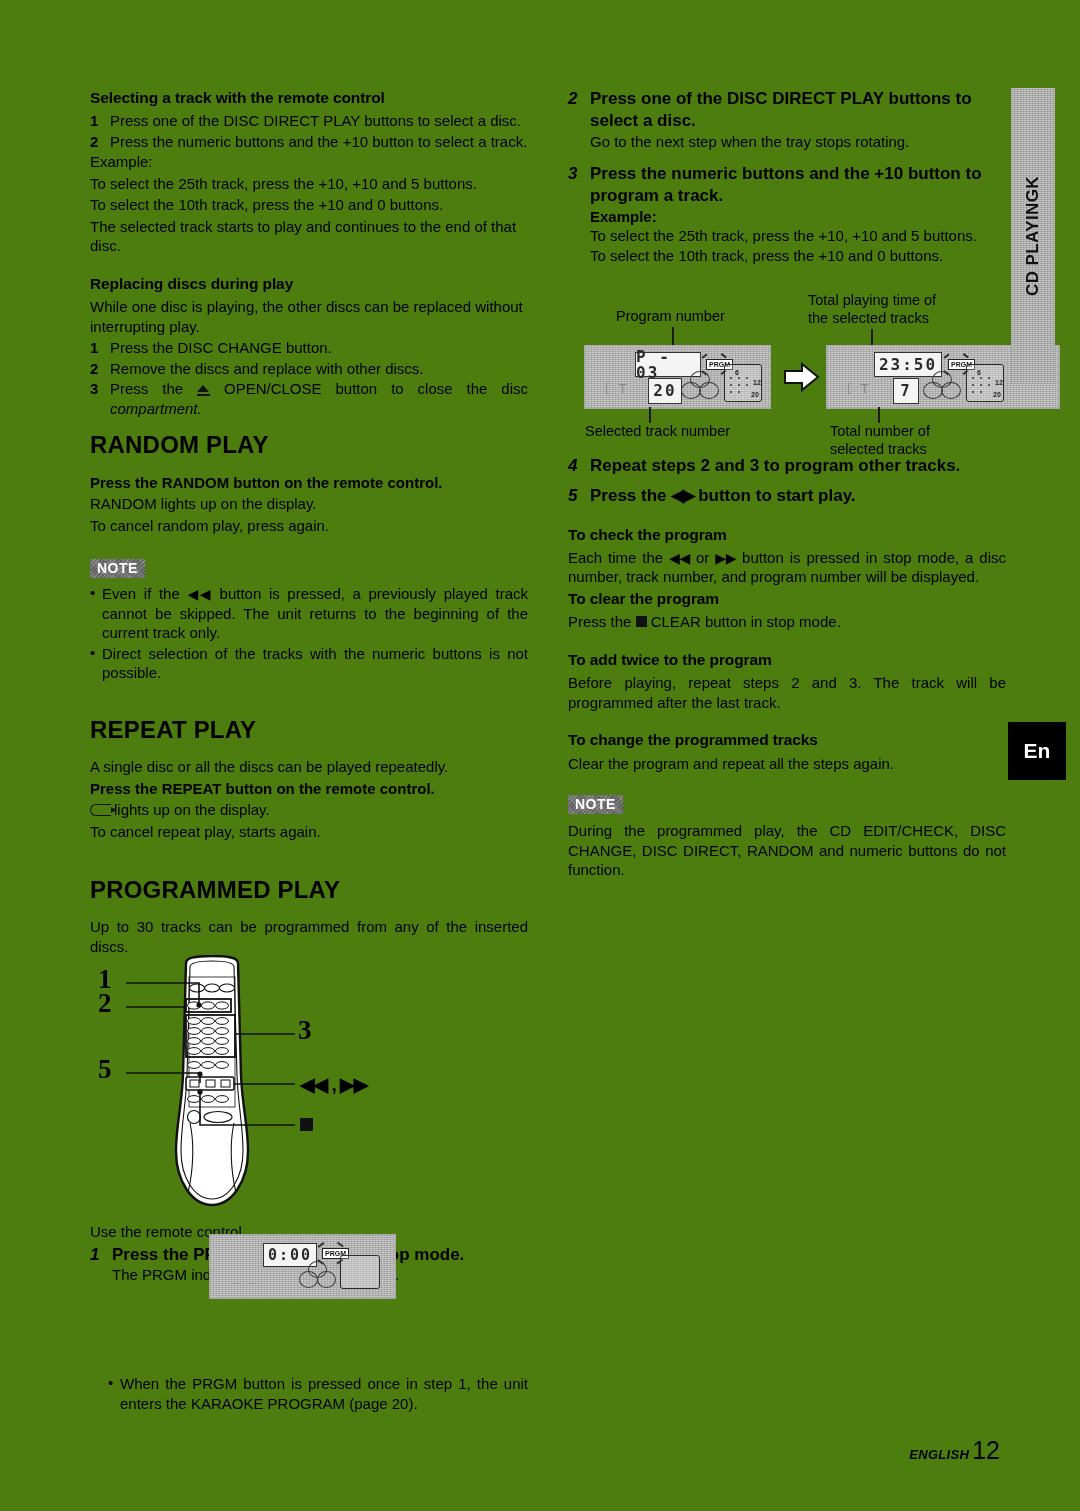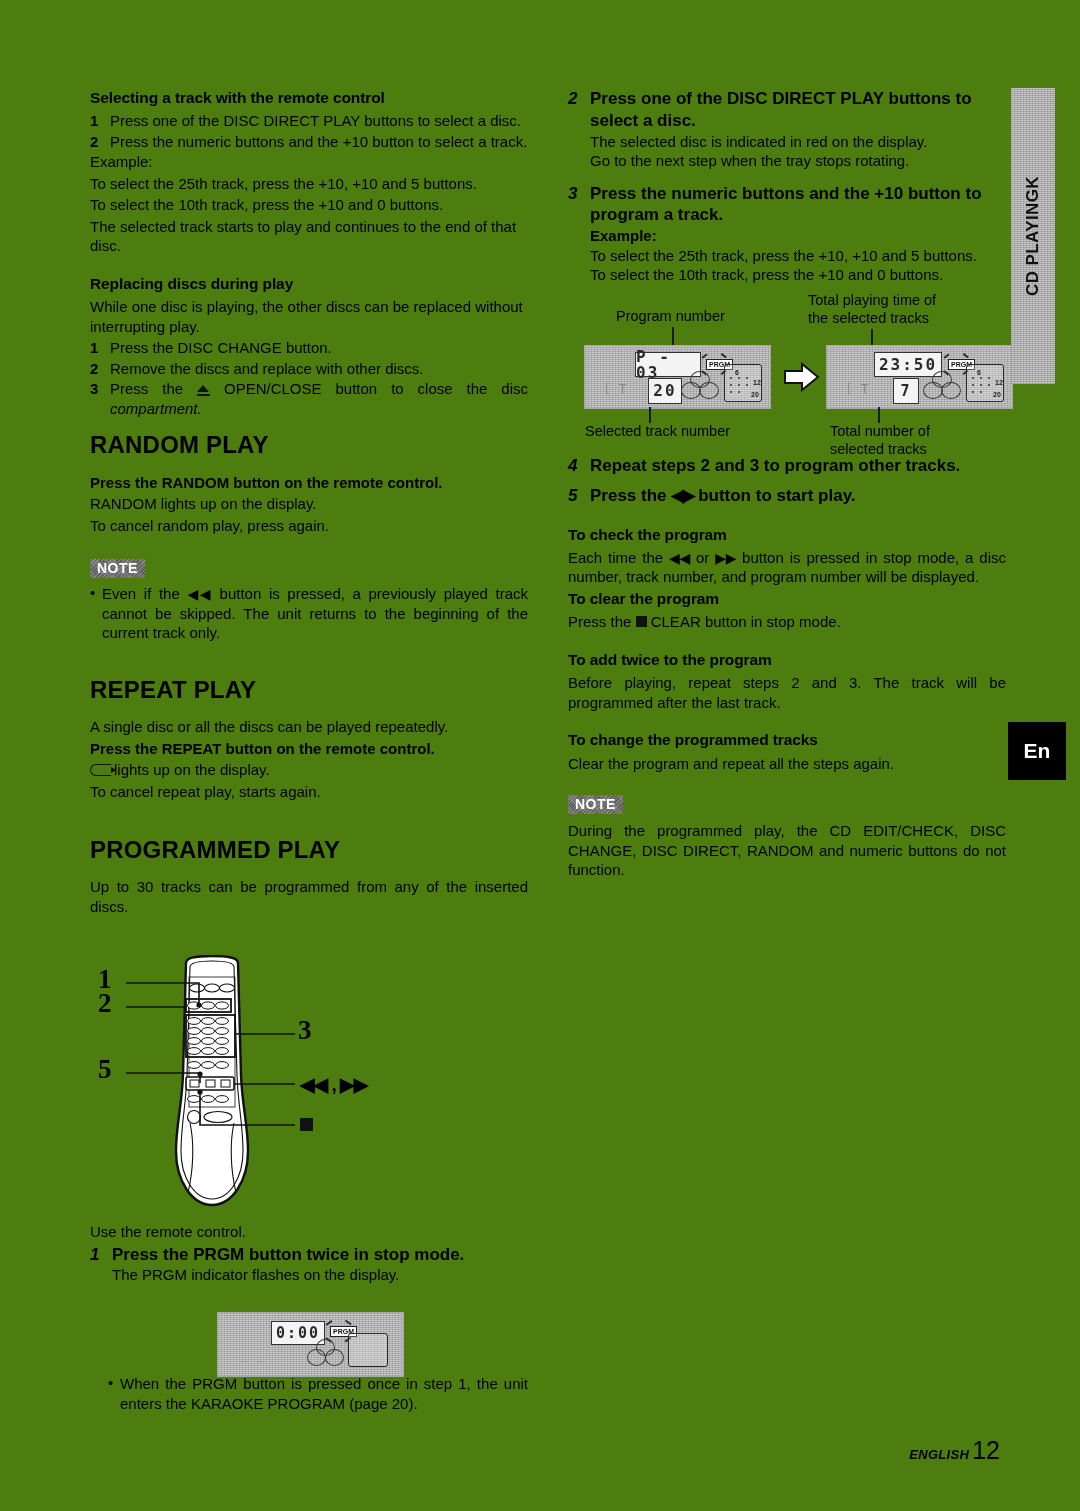--- a/index.html
+++ b/index.html
@@ -393,20 +393,21 @@
 
     <h2 class="h-big" style="margin-top:14px">RANDOM PLAY</h2>
     <p class="t nj b">Press the RANDOM button on the remote control.</p>
     <p class="t nj">RANDOM lights up on the display.</p>
     <p class="t nj">To cancel random play, press again.</p>
 
     <div style="margin-top:24px">
       <span class="note-badge">NOTE</span>
       <ul class="bul">
         <li><span>Even if the </span><span class="gl">◀◀</span><span> button is pressed, a previously played track cannot be skipped. The unit returns to the beginning of the current track only.</span></li>
+        <li>Direct selection of the tracks with the numeric buttons is not possible.</li>
       </ul>
     </div>
 
     <h2 class="h-big" style="margin-top:34px">REPEAT PLAY</h2>
     <p class="t nj">A single disc or all the discs can be played repeatedly.</p>
     <p class="t nj b">Press the REPEAT button on the remote control.</p>
     <p class="t nj"><span class="rep-glyph"></span><span>lights up on the display.</span></p>
     <p class="t nj">To cancel repeat play, starts again.</p>
 
     <h2 class="h-big" style="margin-top:36px">PROGRAMMED PLAY</h2>
@@ -497,21 +498,21 @@
     <p class="t nj">Use the remote control.</p>
     <div class="step">
       <div class="snum">1</div>
       <div class="sbody">
         <p class="step-title"><span>Press the PRGM button </span><span class="u">twice</span><span> in stop mode.</span></p>
         <p class="sub-note">The PRGM indicator flashes on the display.</p>
       </div>
     </div>
   </div>
 
-  <div class="lcd" style="position:absolute; left:209px; top:1312px; width:185px; height:63px;margin-left:8px;">
+  <div class="lcd" style="position:absolute; left:209px; top:1234px; width:185px; height:63px;">
     <div class="seg" style="left:53px; top:8px; width:52px; height:22px; font-size:15px;">0:00</div>
     <div class="prgm" style="left:112px; top:13px;">PRGM</div>
 
     <div class="ray" style="left:108px; top:11px; width:7px; transform:rotate(-35deg);"></div>
     <div class="ray" style="left:108px; top:24px; width:7px; transform:rotate(35deg);"></div>
     <div class="ray" style="left:133px; top:11px; width:7px; transform:rotate(215deg);"></div>
     <div class="ray" style="left:133px; top:24px; width:7px; transform:rotate(145deg);"></div>
 
     <div class="ring" style="left:98px; top:26px; width:17px; height:15px;"></div>
     <div class="ring" style="left:89px; top:36px; width:17px; height:15px;"></div>
@@ -525,21 +526,20 @@
       <li style="margin-left:18px">When the PRGM button is pressed once in step 1, the unit enters the KARAOKE PROGRAM (page 20).</li>
     </ul>
   </div>
 
   <div class="col col-right">
 
     <div class="step">
       <div class="snum">2</div>
       <div class="sbody">
         <p class="step-title">Press one of the DISC DIRECT PLAY buttons to select a disc.</p>
-        <p class="sub-note indent" style="margin-left:0">The selected disc is indicated in red on the display.</p>
         <p class="sub-note">Go to the next step when the tray stops rotating.</p>
       </div>
     </div>
 
     <div class="step" style="margin-top:12px">
       <div class="snum">3</div>
       <div class="sbody">
         <p class="step-title">Press the numeric buttons and the +10 button to program a track.</p>
         <p class="sub-note b">Example:</p>
         <p class="sub-note">To select the 25th track, press the +10, +10 and 5 buttons.</p>
@@ -579,21 +579,21 @@
       <div class="dot" style="left:161px; top:38px;"></div>
       <div class="dot" style="left:145px; top:45px;"></div>
       <div class="dot" style="left:153px; top:45px;"></div>
       <div class="faint" style="left:18px; top:36px; font-size:13px;">[ T</div>
     </div>
 
     <svg style="position:absolute; left:216px; top:62px;" width="36" height="30" viewBox="0 0 36 30">
       <path d="M1 9 L18 9 L18 2 L34 15 L18 28 L18 21 L1 21 Z" fill="#fff" stroke="#111" stroke-width="2"></path>
     </svg>
 
-    <div class="lcd" style="position:absolute; left:258px; top:45px; width:185px; height:62px;">
+    <div class="lcd" style="position:absolute; left:258px; top:45px; width:185px; height:62px;padding-left:47px;">
       <div class="seg" style="left:47px; top:6px; width:66px; height:23px;">23:50</div>
       <div class="seg" style="left:66px; top:32px; width:24px; height:24px; font-size:15px;">7</div>
       <div class="prgm" style="left:121px; top:13px;">PRGM</div>
       <div class="ray" style="left:117px; top:11px; width:6px; transform:rotate(-38deg);"></div>
       <div class="ray" style="left:117px; top:24px; width:6px; transform:rotate(38deg);"></div>
       <div class="ray" style="left:141px; top:11px; width:6px; transform:rotate(218deg);"></div>
       <div class="ray" style="left:141px; top:24px; width:6px; transform:rotate(142deg);"></div>
       <div class="ring" style="left:105px; top:25px; width:18px; height:15px;"></div>
       <div class="ring" style="left:96px; top:36px; width:18px; height:15px;"></div>
       <div class="ring" style="left:114px; top:36px; width:18px; height:15px;"></div>

